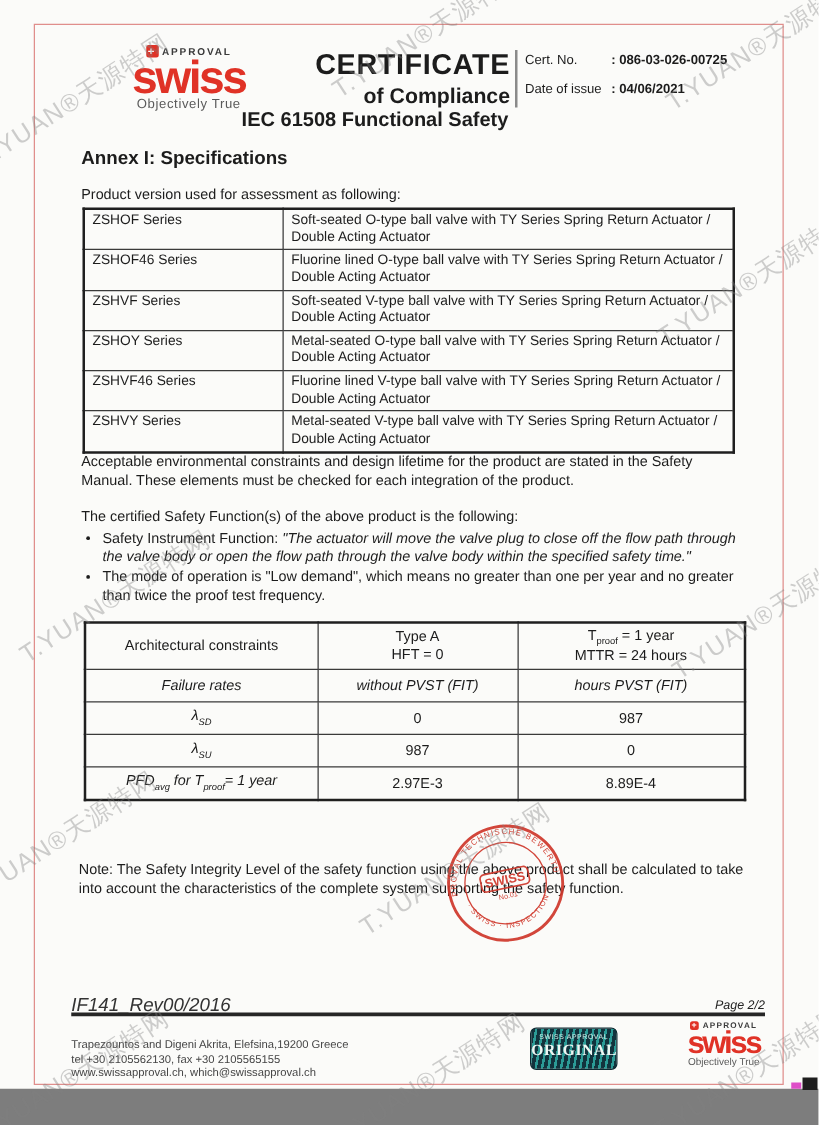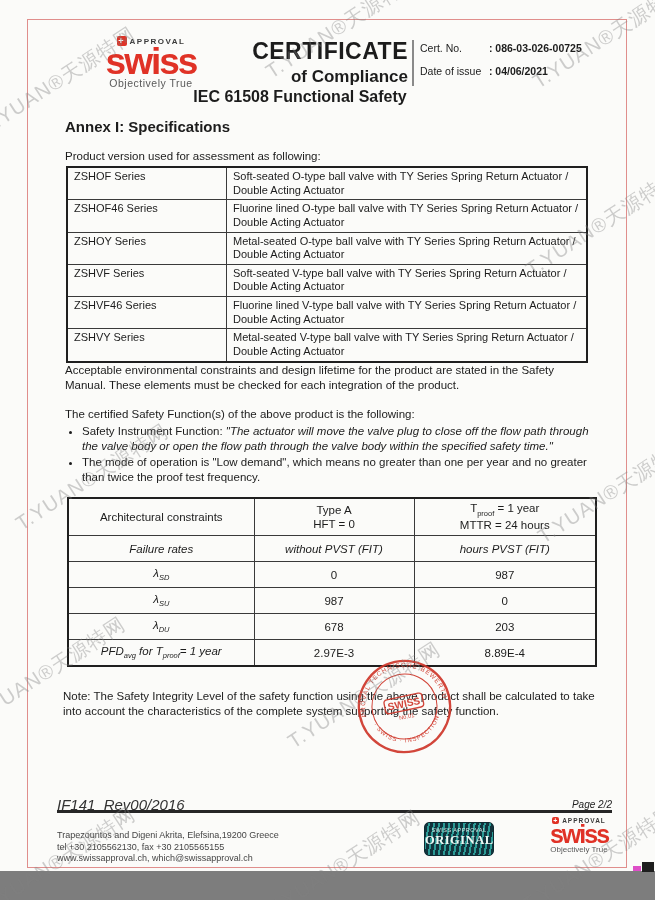--- a/index.html
+++ b/index.html
@@ -152,26 +152,26 @@
         <tbody>
           <tr>
             <td class="series">ZSHOF Series</td>
             <td>Soft-seated O-type ball valve with TY Series Spring Return Actuator / Double Acting Actuator</td>
           </tr>
           <tr>
             <td class="series">ZSHOF46 Series</td>
             <td>Fluorine lined O-type ball valve with TY Series Spring Return Actuator / Double Acting Actuator</td>
           </tr>
           <tr>
+            <td class="series">ZSHVF Series</td>
+            <td>Soft-seated V-type ball valve with TY Series Spring Return Actuator / Double Acting Actuator</td>
+          </tr>
+          <tr>
             <td class="series">ZSHOY Series</td>
             <td>Metal-seated O-type ball valve with TY Series Spring Return Actuator / Double Acting Actuator</td>
-          </tr>
-          <tr>
-            <td class="series">ZSHVF Series</td>
-            <td>Soft-seated V-type ball valve with TY Series Spring Return Actuator / Double Acting Actuator</td>
           </tr>
           <tr>
             <td class="series">ZSHVF46 Series</td>
             <td>Fluorine lined V-type ball valve with TY Series Spring Return Actuator / Double Acting Actuator</td>
           </tr>
           <tr>
             <td class="series">ZSHVY Series</td>
             <td>Metal-seated V-type ball valve with TY Series Spring Return Actuator / Double Acting Actuator</td>
           </tr>
         </tbody>
@@ -218,25 +218,20 @@
             <td class="ital"><span>λ</span><sub>SD</sub></td>
             <td>0</td>
             <td>987</td>
           </tr>
           <tr class="drow">
             <td class="ital"><span>λ</span><sub>SU</sub></td>
             <td>987</td>
             <td>0</td>
           </tr>
           <tr class="drow">
-            <td class="ital"><span>λ</span><sub>DU</sub></td>
-            <td>678</td>
-            <td>203</td>
-          </tr>
-          <tr class="drow">
             <td class="ital"><span>PFD</span><sub>avg</sub><span> for T</span><sub>proof</sub><span>= 1 year</span></td>
             <td>2.97E-3</td>
             <td>8.89E-4</td>
           </tr>
         </tbody>
       </table>
     </div>
 
     <div class="abs note">Note: The Safety Integrity Level of the safety function using the above product shall be calculated to take into account the characteristics of the complete system supporting the safety function.</div>
 

